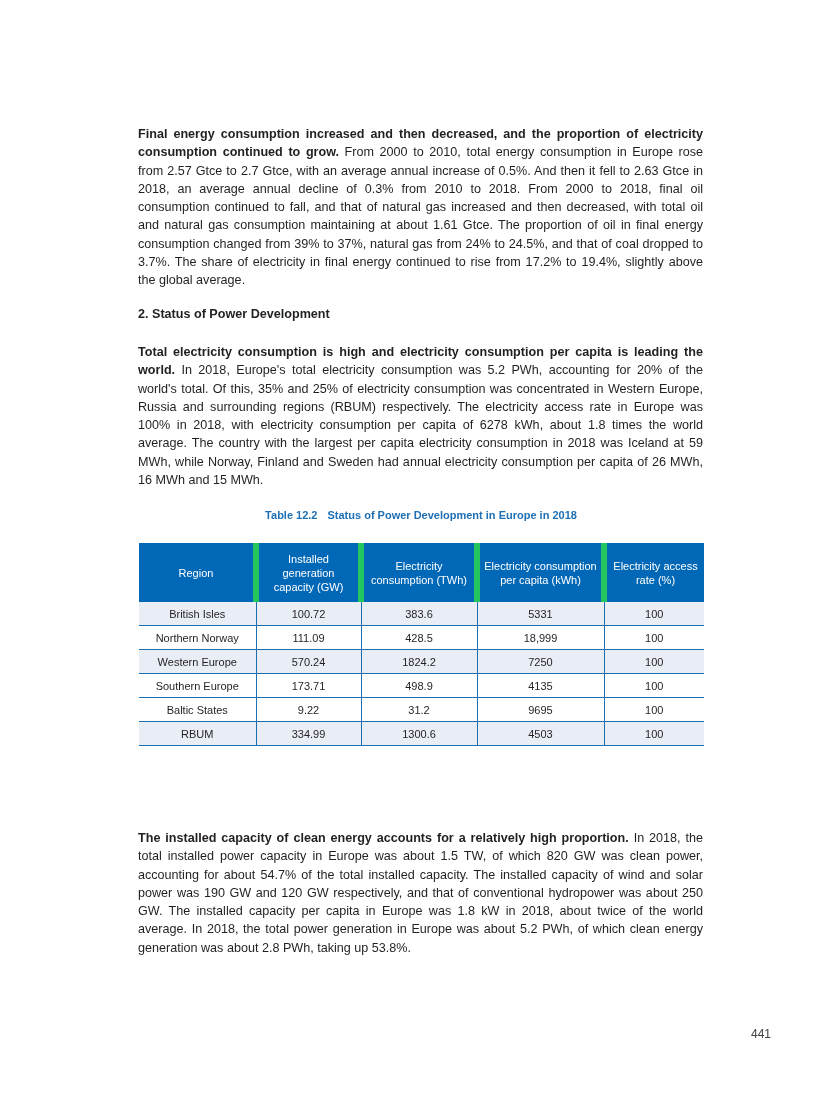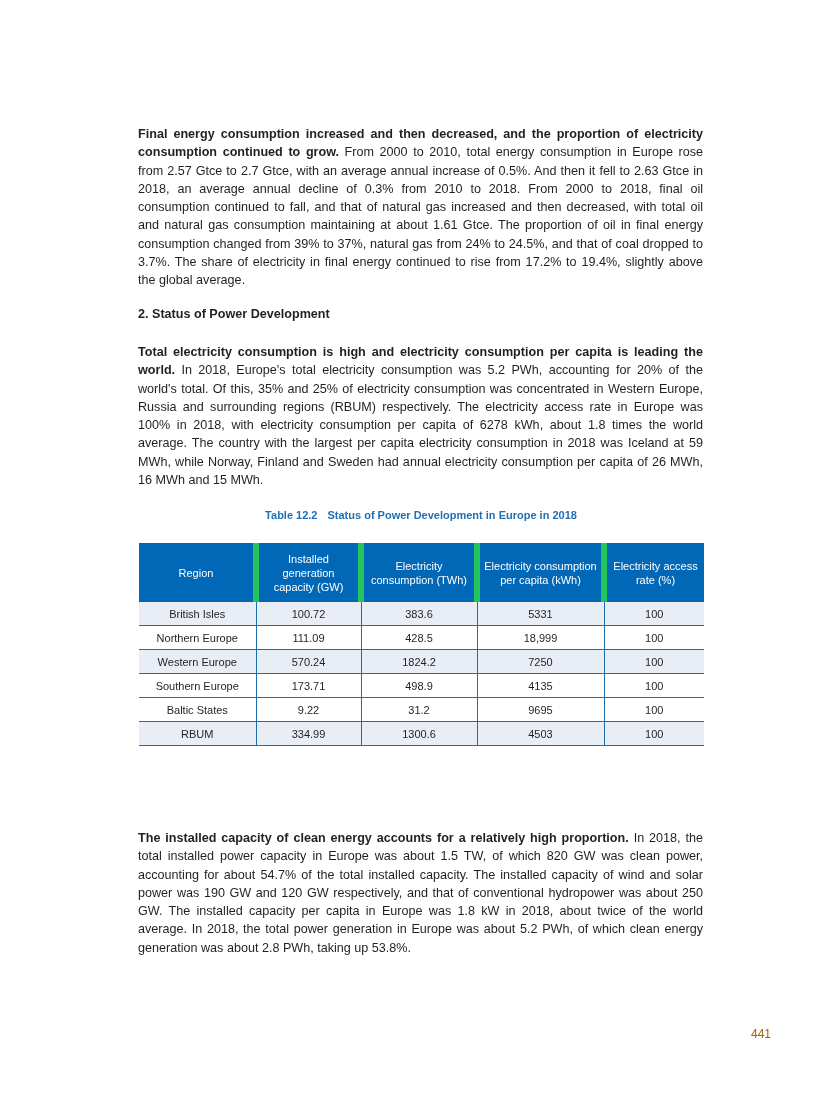--- a/index.html
+++ b/index.html
@@ -15,21 +15,21 @@
   table { position: absolute; left: 139px; top: 543px; width: 565px; border-collapse: collapse;
           font-size: 11px; color: #231f20; }
   th { background: #0068b7; color: #ffffff; font-weight: normal; height: 59px; padding: 0 4px;
        line-height: 14px; border-left: 6px solid #22c55e; }
   th:first-child { border-left: none; }
   td { text-align: center; height: 23px; padding: 0; border-left: 1px solid #1c6fae;
        border-bottom: 1px solid #1c6fae; }
   td:first-child { border-left: none; }
   tr.shade td { background: #e8edf6; }
   tr.last td { border-bottom: 2px solid #1c6fae; }
-  .pagenum { position: absolute; left: 751px; top: 1027px; font-size: 12px; color: #a16207; }
+  .pagenum { position: absolute; left: 751px; top: 1027px; font-size: 12px; color: #404040; }
 </style>
 </head>
 <body>
 
 <p class="para" style="top:125px;"><b>Final energy consumption increased and then decreased, and the proportion of electricity consumption continued to grow.</b><span> From 2000 to 2010, total energy consumption in Europe rose from 2.57 Gtce to 2.7 Gtce, with an average annual increase of 0.5%. And then it fell to 2.63 Gtce in 2018, an average annual decline of 0.3% from 2010 to 2018. From 2000 to 2018, final oil consumption continued to fall, and that of natural gas increased and then decreased, with total oil and natural gas consumption maintaining at about 1.61 Gtce. The proportion of oil in final energy consumption changed from 39% to 37%, natural gas from 24% to 24.5%, and that of coal dropped to 3.7%. The share of electricity in final energy continued to rise from 17.2% to 19.4%, slightly above the global average.</span></p>
 
 <h2 class="heading">2. Status of Power Development</h2>
 
 <p class="para" style="top:343px;"><b>Total electricity consumption is high and electricity consumption per capita is leading the world.</b><span> In 2018, Europe's total electricity consumption was 5.2 PWh, accounting for 20% of the world's total. Of this, 35% and 25% of electricity consumption was concentrated in Western Europe, Russia and surrounding regions (RBUM) respectively. The electricity access rate in Europe was 100% in 2018, with electricity consumption per capita of 6278 kWh, about 1.8 times the world average. The country with the largest per capita electricity consumption in 2018 was Iceland at 59 MWh, while Norway, Finland and Sweden had annual electricity consumption per capita of 26 MWh, 16 MWh and 15 MWh.</span></p>
 
@@ -54,21 +54,21 @@
   </thead>
   <tbody>
     <tr class="shade">
       <td>British Isles</td>
       <td>100.72</td>
       <td>383.6</td>
       <td>5331</td>
       <td>100</td>
     </tr>
     <tr>
-      <td>Northern Europe</td>
+      <td>Northern Norway</td>
       <td>111.09</td>
       <td>428.5</td>
       <td>18,999</td>
       <td>100</td>
     </tr>
     <tr class="shade">
       <td>Western Europe</td>
       <td>570.24</td>
       <td>1824.2</td>
       <td>7250</td>

